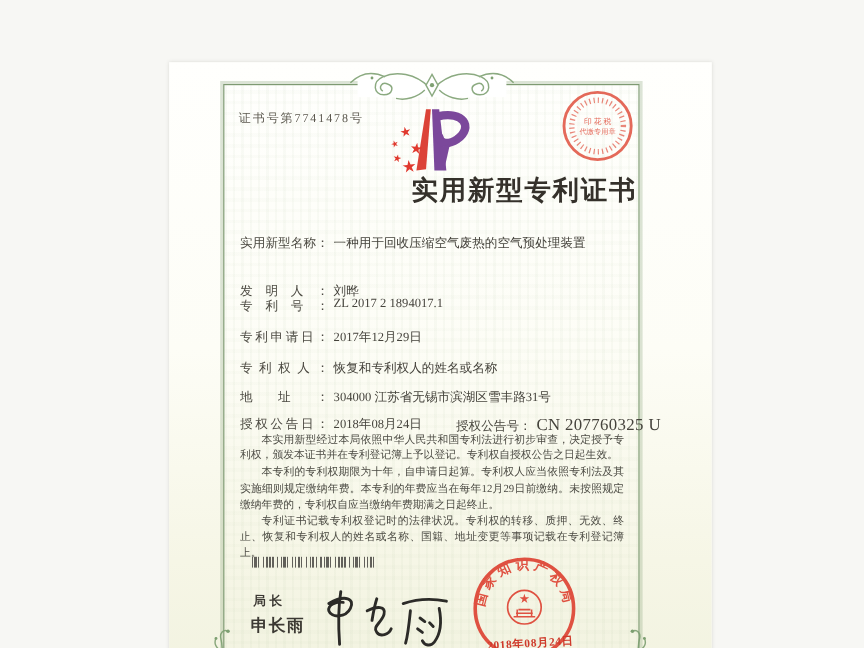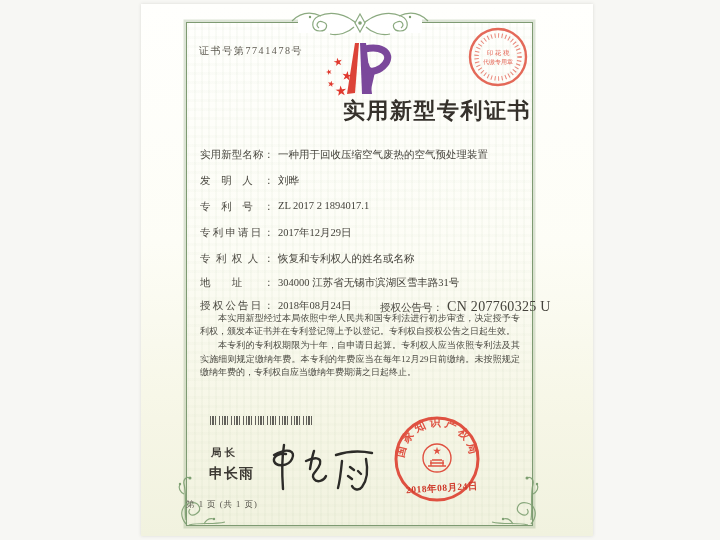--- a/index.html
+++ b/index.html
@@ -1,21 +1,21 @@
 <!DOCTYPE html>
 <html><head>
 <meta charset="utf-8">
 <style>
   html,body{margin:0;padding:0;}
   body{
     width:720px;height:540px;overflow:hidden;
     background:#f7f7f4;
     font-family:"Liberation Serif","DejaVu Serif",serif;
   }
-  .page{position:relative;width:720px;height:440px;}
+  .page{position:relative;width:720px;height:440px;margin-top:48px;}
   .paper{
     position:absolute;left:141px;top:4px;width:452px;height:532px;
     background:linear-gradient(180deg,#fffffd 0%,#fdfdf6 45%,#f6f6e6 78%,#f1f2df 100%);
     box-shadow:0 0 3px rgba(90,90,80,0.18);
   }
   .frame{
     position:absolute;left:186px;top:22px;width:345px;height:502px;
     border:1.5px solid #7e9a72;
     box-shadow:0 0 0 2.5px rgba(130,158,116,0.28);
   }
@@ -141,21 +141,21 @@
     <circle cx="31" cy="31" r="21.5" stroke="#e0503e" stroke-width="4.5" fill="none" stroke-dasharray="1 2.6" opacity="0.8"></circle>
     <text x="31" y="29" text-anchor="middle" font-size="6.5" fill="#df4c3a">印 花 税</text>
     <text x="31" y="38" text-anchor="middle" font-size="6" fill="#df4c3a">代缴专用章</text>
   </svg>
 
   <div class="abs title">实用新型专利证书</div>
 
   <div class="abs frow" style="top:148px;">
     <span class="flabel">实用新型名称：</span><span class="fvalue">一种用于回收压缩空气废热的空气预处理装置</span>
   </div>
-  <div class="abs frow" style="top:174px;font-family:Liberation Serif, serif;">
+  <div class="abs frow" style="top:188px;font-family:Liberation Serif, serif;">
     <span class="flabel">发明人：</span><span class="fvalue">刘晔</span>
   </div>
   <div class="abs frow" style="top:200px;">
     <span class="flabel">专利号：</span><span class="fvalue">ZL 2017 2 1894017.1</span>
   </div>
   <div class="abs frow" style="top:226px;">
     <span class="flabel">专利申请日：</span><span class="fvalue">2017年12月29日</span>
   </div>
   <div class="abs frow" style="top:252px;">
     <span class="flabel">专利权人：</span><span class="fvalue">恢复和专利权人的姓名或名称</span>
@@ -166,20 +166,21 @@
   <div class="abs frow" style="top:299px;">
     <span class="flabel">授权公告日：</span><span class="fvalue">2018年08月24日</span>
     <span class="grant-right">
       <span class="grant-no-label">授权公告号：</span><span class="fvalue grant-no-value">CN 207760325 U</span>
     </span>
   </div>
 
   <div class="abs paras">
     <p>本实用新型经过本局依照中华人民共和国专利法进行初步审查，决定授予专利权，颁发本证书并在专利登记簿上予以登记。专利权自授权公告之日起生效。</p>
     <p>本专利的专利权期限为十年，自申请日起算。专利权人应当依照专利法及其实施细则规定缴纳年费。本专利的年费应当在每年12月29日前缴纳。未按照规定缴纳年费的，专利权自应当缴纳年费期满之日起终止。</p>
+    <p>专利证书记载专利权登记时的法律状况。专利权的转移、质押、无效、终止、恢复和专利权人的姓名或名称、国籍、地址变更等事项记载在专利登记簿上。</p>
   </div>
 
   <div class="abs barcode"></div>
 
   <div class="abs sig-title">局长</div>
   <div class="abs sig-name">申长雨</div>
 
   <svg class="abs" style="left:262px;top:441px;" width="120" height="52" viewBox="0 0 120 52">
     <g stroke="#2c2b28" stroke-width="2.4" fill="none" stroke-linecap="round">
       <path d="M22,4 C20,16 20,34 21,48"></path>

